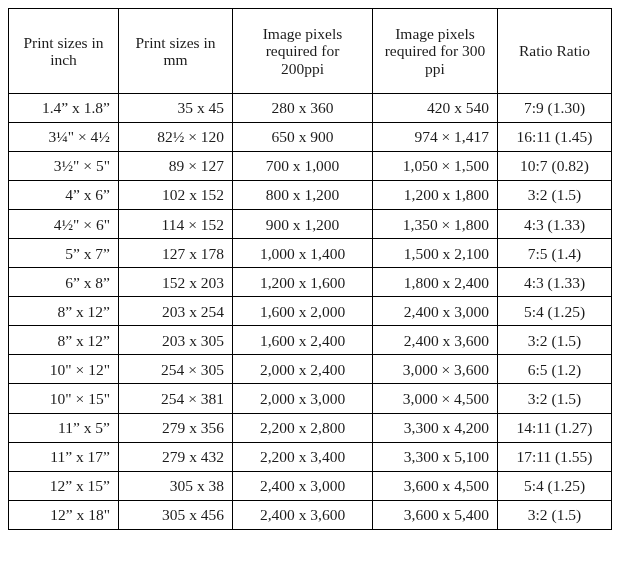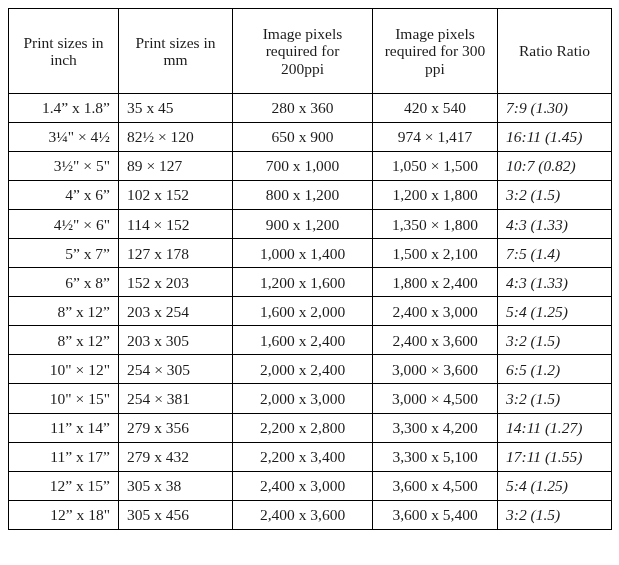--- a/index.html
+++ b/index.html
@@ -64,24 +64,24 @@
     vertical-align: middle;
   }
   thead th .hdr-line {
     display: block;
   }
 
   
   tbody tr { height: 29.05px; }
 
   td.col-inch   { text-align: right;   padding-left: 9px; }
-  td.col-mm     { text-align: left;   padding-left: 9px; }
+  td.col-mm     { text-align: right;   padding-left: 9px; }
   td.col-200    { text-align: center; }
-  td.col-300    { text-align: center; }
-  td.col-ratio  { text-align: left;   padding-left: 9px; font-style: italic; }
+  td.col-300    { text-align: right; }
+  td.col-ratio  { text-align: center;   padding-left: 9px; }
 </style>
 </head>
 <body>
 
 <div id="table-wrap">
   <table class="print-size-table">
     <colgroup>
       <col class="c1">
         <col class="c2">
         <col class="c3">
@@ -185,21 +185,21 @@
           <td class="col-ratio">6:5 (1.2)</td>
         </tr>
         <tr>
           <td class="col-inch">10" × 15"</td>
           <td class="col-mm">254 × 381</td>
           <td class="col-200">2,000 x 3,000</td>
           <td class="col-300">3,000 × 4,500</td>
           <td class="col-ratio">3:2 (1.5)</td>
         </tr>
         <tr>
-          <td class="col-inch">11” x 14”</td>
+          <td class="col-inch">11” x 5”</td>
           <td class="col-mm">279 x 356</td>
           <td class="col-200">2,200 x 2,800</td>
           <td class="col-300">3,300 x 4,200</td>
           <td class="col-ratio">14:11 (1.27)</td>
         </tr>
         <tr>
           <td class="col-inch">11” x 17”</td>
           <td class="col-mm">279 x 432</td>
           <td class="col-200">2,200 x 3,400</td>
           <td class="col-300">3,300 x 5,100</td>

